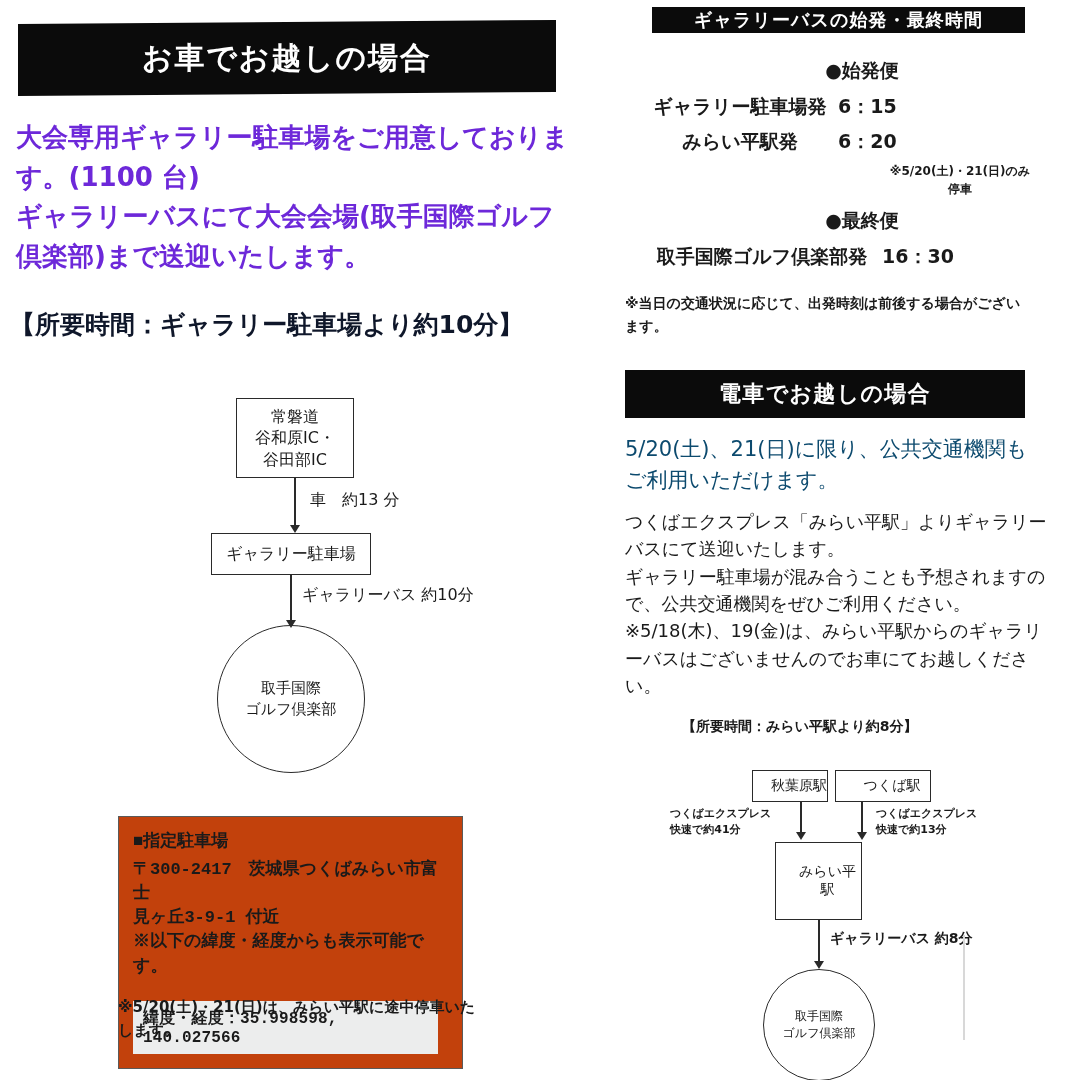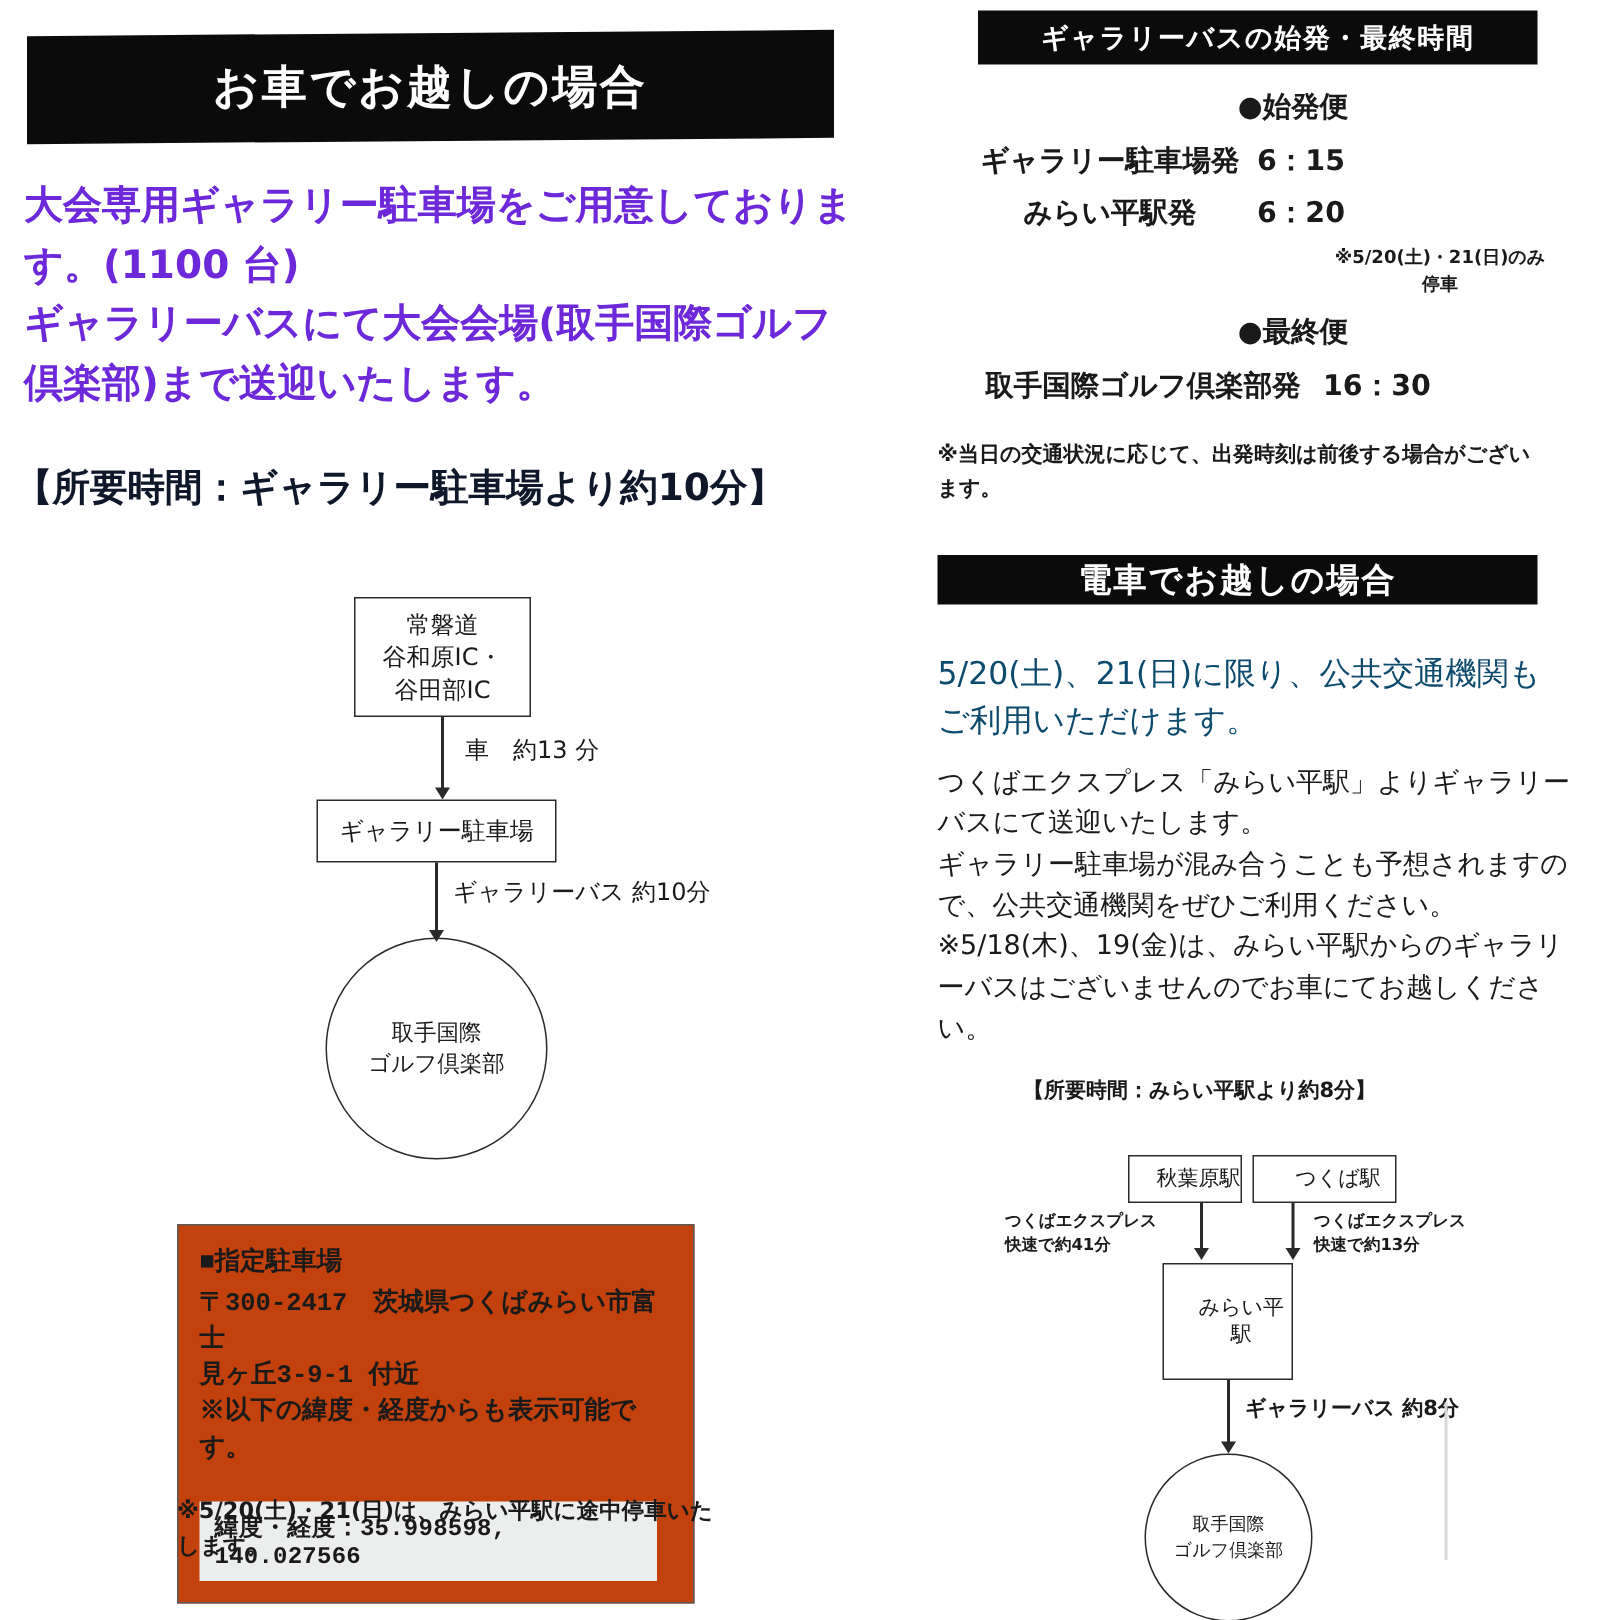--- a/index.html
+++ b/index.html
@@ -27,26 +27,26 @@
   }
   .hdr-left {
     position: absolute; left: 18px; top: 22px;
     width: 538px; height: 72px;
     font-size: 30px;
     transform: skewY(-0.45deg);
   }
   .hdr-left > span { transform: skewY(0.45deg); display: block; }
   .hdr-r1 {
     position: absolute; left: 32px; top: 7px;
-    width: 373px; height: 36px;
+    width: 373px; height: 26px;
     font-size: 18px;
   }
   .hdr-r2 {
     position: absolute; left: 5px; top: 370px;
-    width: 400px; height: 33px;
+    width: 400px; height: 48px;
     font-size: 22px;
   }
 
   
   .red-lead {
     position: absolute; left: 16px; top: 118px; width: 560px;
     color: #6d28d9; font-weight: 700; font-size: 26px; line-height: 1.52;
   }
   .red-lead-r {
     position: absolute; left: 5px; top: 434px; width: 420px;

